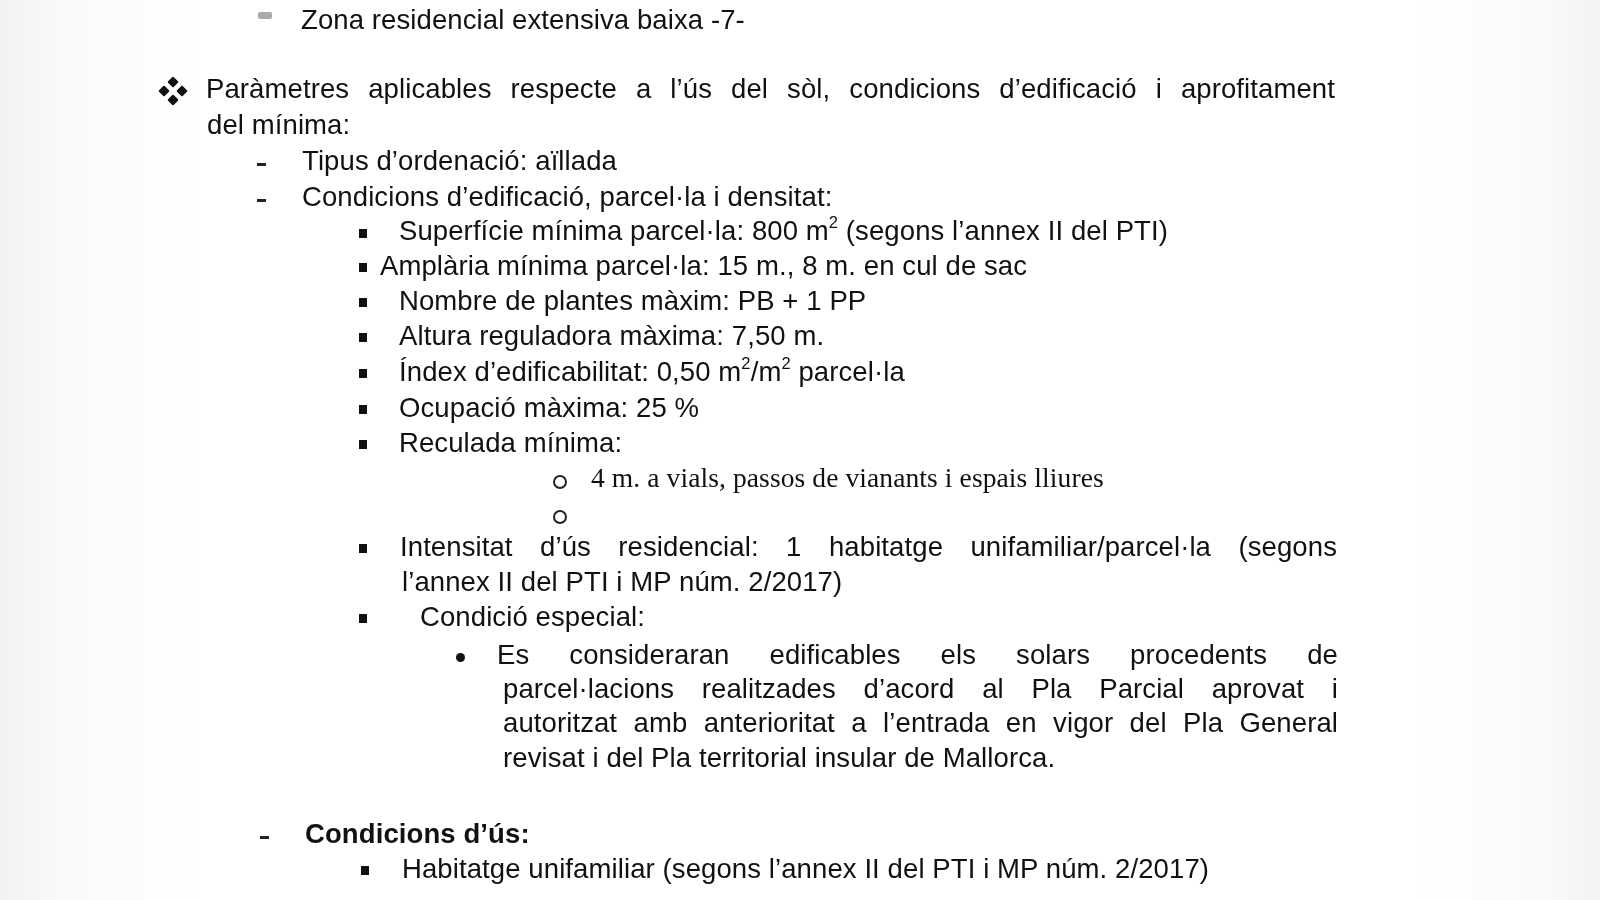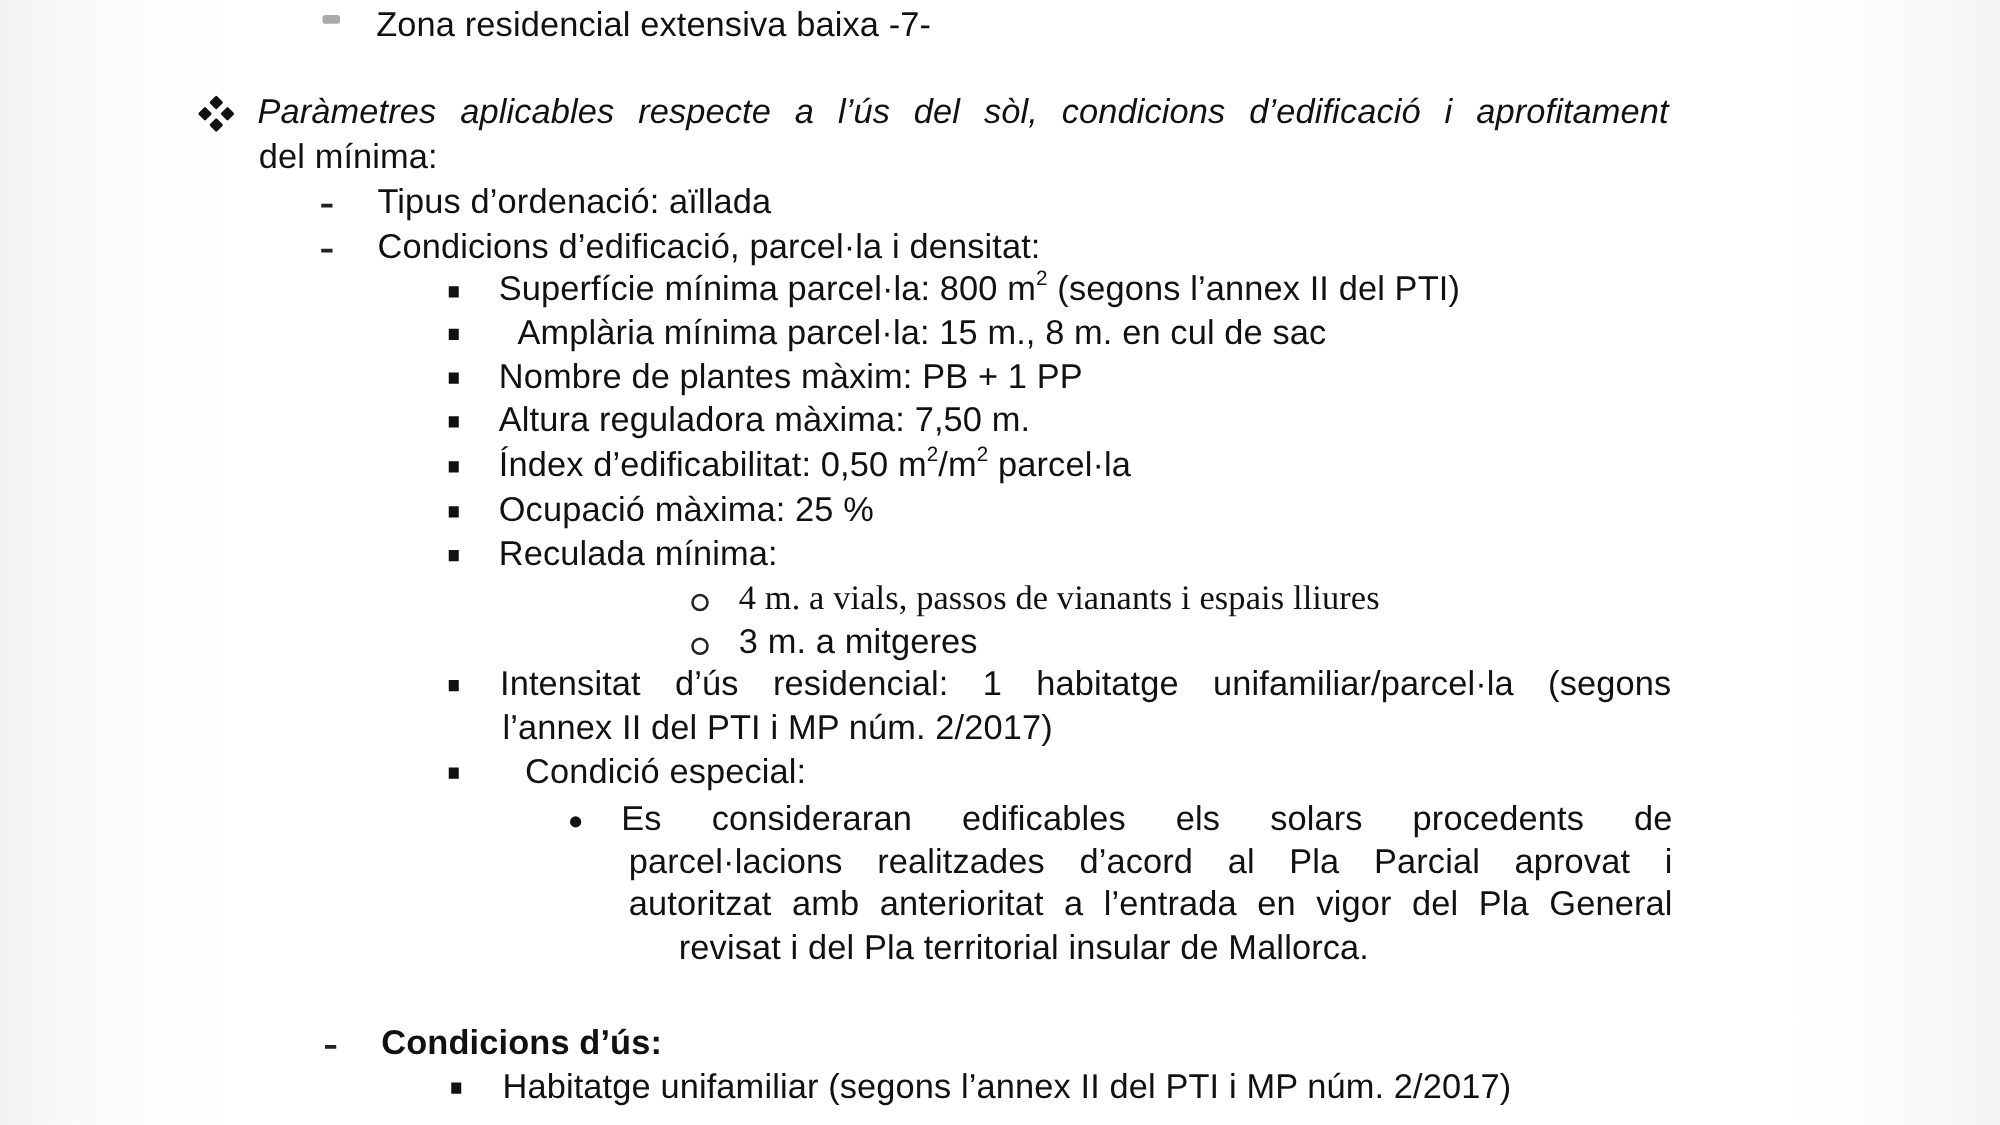--- a/index.html
+++ b/index.html
@@ -96,36 +96,36 @@
 
   <div class="gray-mark" style="left:258px; top:12px;"></div>
   <div class="line" style="left:301px; top:3px;">Zona residencial extensiva baixa -7-</div>
 
   <div class="diamond4" style="left:160px; top:78px;">
     <span style="left:9px; top:0px;"></span>
     <span style="left:0px; top:9px;"></span>
     <span style="left:18px; top:9px;"></span>
     <span style="left:9px; top:18px;"></span>
   </div>
-  <div class="line justify" style="left:206px; top:72px; width:1129px;font-style:italic;">Paràmetres aplicables respecte a l’ús del sòl, condicions d’edificació i aprofitament</div>
+  <div class="line justify" style="left:206px; top:72px; width:1129px;">Paràmetres aplicables respecte a l’ús del sòl, condicions d’edificació i aprofitament</div>
   <div class="line" style="left:207px; top:108px;">del mínima:</div>
 
   <div class="dash" style="left:257px; top:163px;"></div>
   <div class="line" style="left:302px; top:144px;">Tipus d’ordenació: aïllada</div>
 
   <div class="dash" style="left:257px; top:199px;"></div>
   <div class="line" style="left:302px; top:180px;">Condicions d’edificació, parcel·la i densitat:</div>
 
   <div class="sq" style="left:359px; top:229px;"></div>
   <div class="line" style="left:399px; top:214px;">
     <span>Superfície mínima parcel·la: 800 m</span><sup>2</sup><span> (segons l’annex II del PTI)</span>
   </div>
 
   <div class="sq" style="left:359px; top:263px;"></div>
-  <div class="line" style="left:414px; top:249px;">Amplària mínima parcel·la: 15 m., 8 m. en cul de sac</div>
+  <div class="line" style="left:380px; top:249px;">Amplària mínima parcel·la: 15 m., 8 m. en cul de sac</div>
 
   <div class="sq" style="left:359px; top:298px;"></div>
   <div class="line" style="left:399px; top:284px;">Nombre de plantes màxim: PB + 1 PP</div>
 
   <div class="sq" style="left:359px; top:333px;"></div>
   <div class="line" style="left:399px; top:319px;">Altura reguladora màxima: 7,50 m.</div>
 
   <div class="sq" style="left:359px; top:369px;"></div>
   <div class="line" style="left:399px; top:355px;">
     <span>Índex d’edificabilitat: 0,50 m</span><sup>2</sup><span>/m</span><sup>2</sup><span> parcel·la</span>
@@ -134,34 +134,33 @@
   <div class="sq" style="left:359px; top:405px;"></div>
   <div class="line" style="left:399px; top:391px;">Ocupació màxima: 25 %</div>
 
   <div class="sq" style="left:359px; top:440px;"></div>
   <div class="line" style="left:399px; top:426px;">Reculada mínima:</div>
 
   <div class="circ" style="left:553px; top:475px;"></div>
   <div class="line" style="left:591px; top:461px;font-family:Liberation Serif, serif;">4 m. a vials, passos de vianants i espais lliures</div>
 
   <div class="circ" style="left:553px; top:510px;"></div>
-  <div class="line" style="left:591px; top:496px;">3 m. a mitgeres</div>
 
   <div class="sq" style="left:359px; top:544px;"></div>
   <div class="line justify" style="left:400px; top:530px; width:937px;">Intensitat d’ús residencial: 1 habitatge unifamiliar/parcel·la (segons</div>
   <div class="line" style="left:402px; top:565px;">l’annex II del PTI i MP núm. 2/2017)</div>
 
   <div class="sq" style="left:359px; top:614px;"></div>
   <div class="line" style="left:420px; top:600px;">Condició especial:</div>
 
   <div class="dot" style="left:456px; top:653px;"></div>
   <div class="line justify" style="left:497px; top:638px; width:841px;">Es consideraran edificables els solars procedents de</div>
   <div class="line justify" style="left:503px; top:672px; width:835px;">parcel·lacions realitzades d’acord al Pla Parcial aprovat i</div>
   <div class="line justify" style="left:503px; top:706px; width:835px;">autoritzat amb anterioritat a l’entrada en vigor del Pla General</div>
-  <div class="line" style="left:503px; top:741px;margin-left:40px;">revisat i del Pla territorial insular de Mallorca.</div>
+  <div class="line" style="left:503px; top:741px;">revisat i del Pla territorial insular de Mallorca.</div>
 
   <div class="dash" style="left:260px; top:836px;"></div>
   <div class="line" style="left:305px; top:817px;font-weight:bold;">Condicions d’ús:</div>
 
   <div class="sq" style="left:361px; top:866px;"></div>
   <div class="line" style="left:402px; top:852px;">Habitatge unifamiliar (segons l’annex II del PTI i MP núm. 2/2017)</div>
 
 </div>
 
 </body></html>

